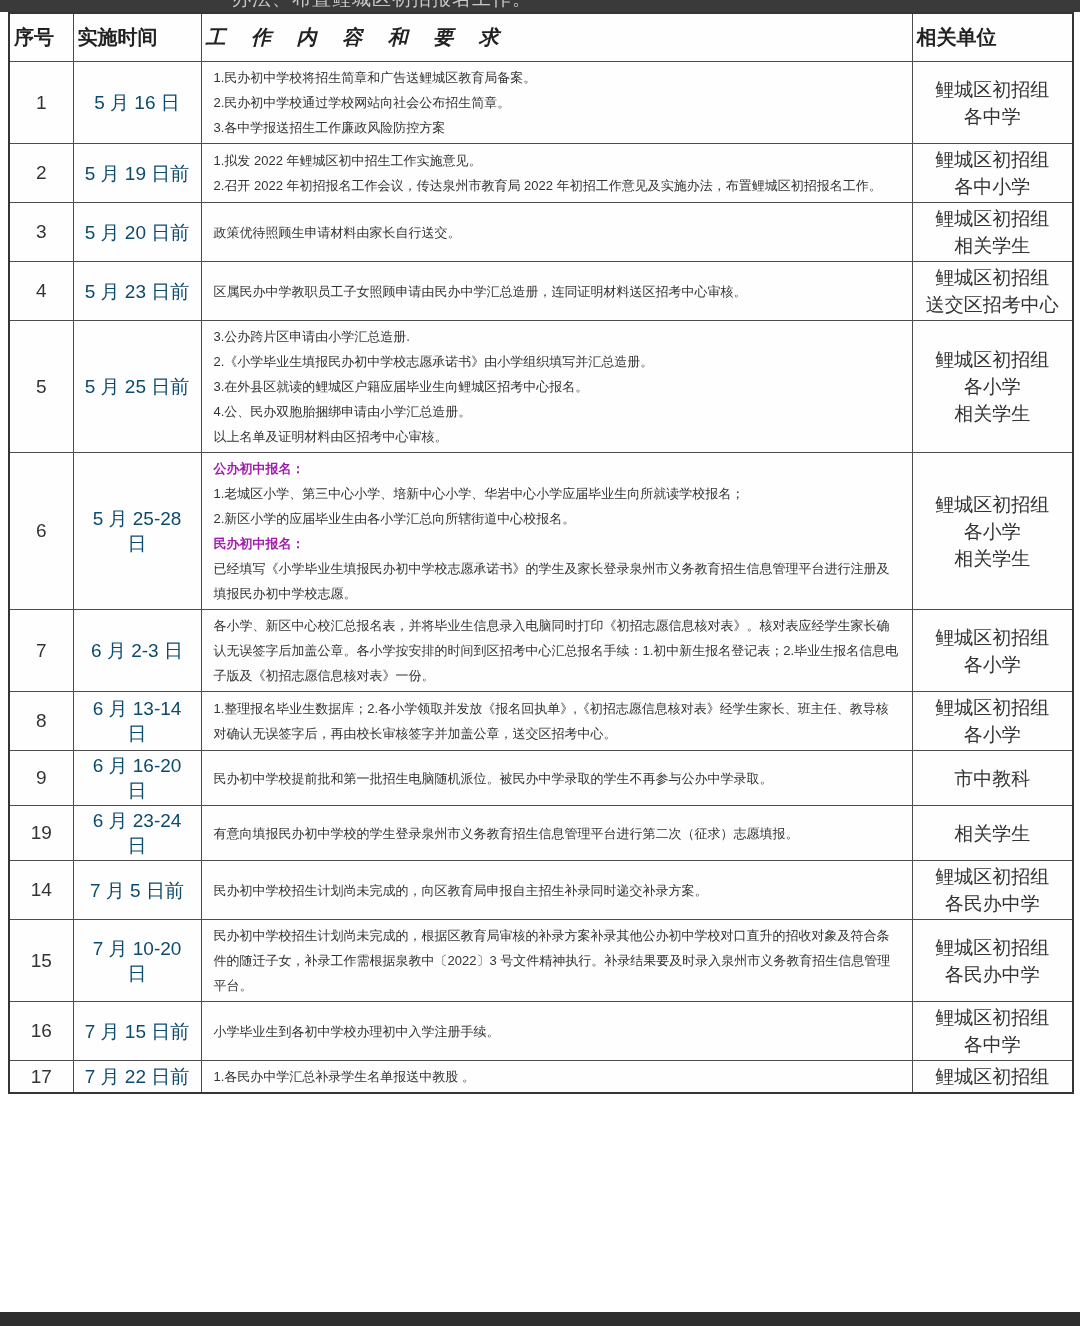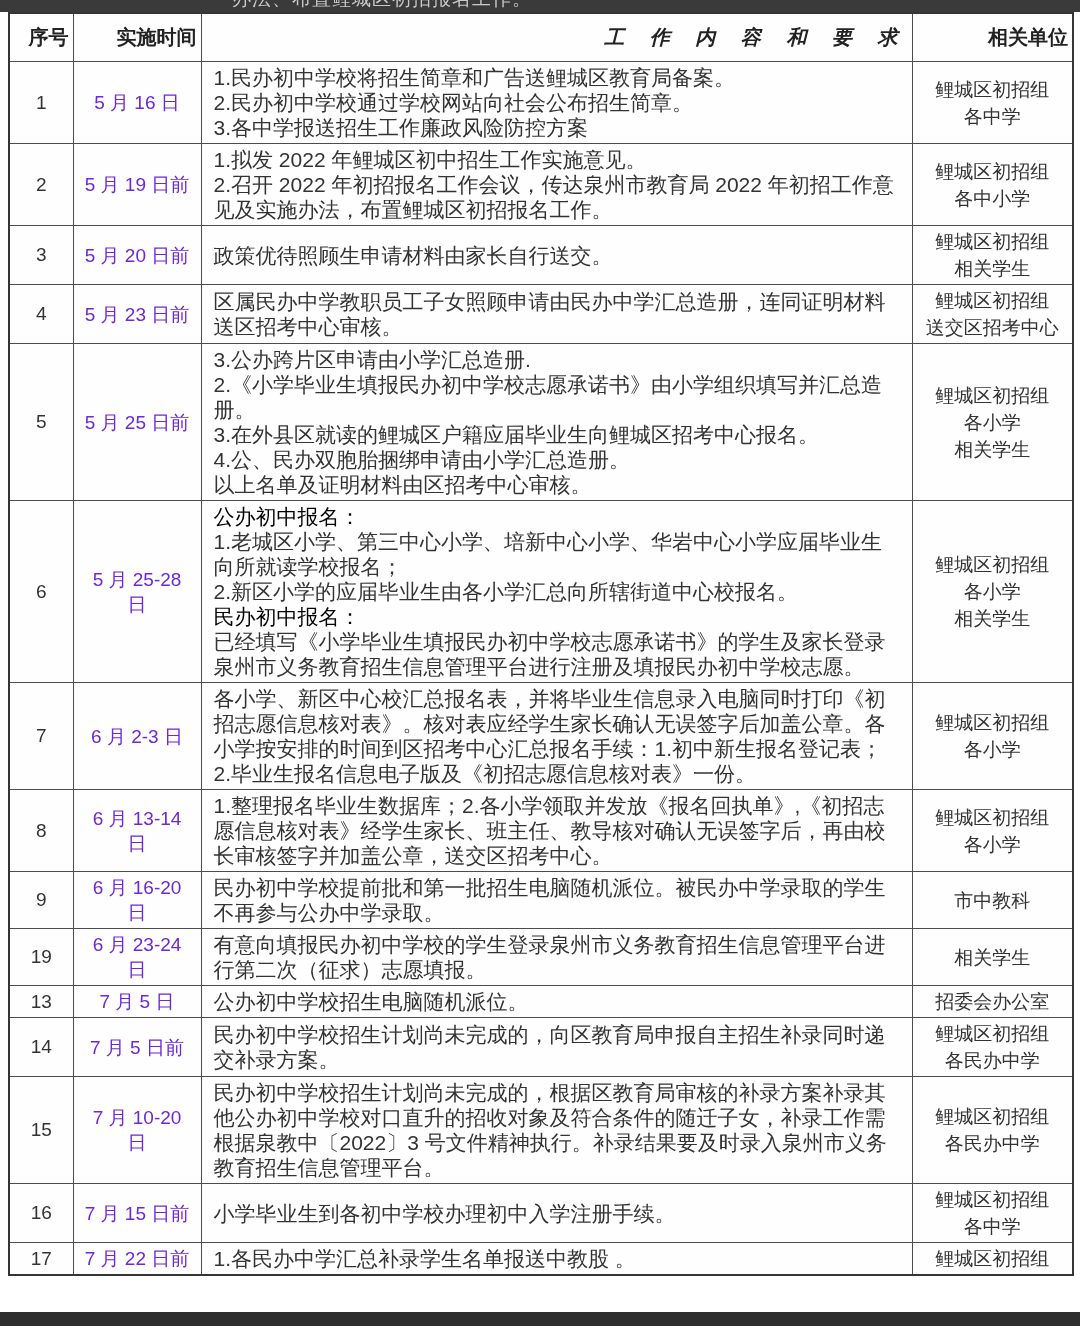--- a/index.html
+++ b/index.html
@@ -32,36 +32,36 @@
   table.sched col.c-time{width:128px;}
   table.sched col.c-content{width:711px;}
   table.sched col.c-unit{width:161px;}
   table.sched th, table.sched td{
     border:1px solid #4c4c4c;
     vertical-align:middle;
   }
   table.sched{border:2px solid #353535;}
   thead th{
     font-size:20px;font-weight:bold;color:#222;
-    padding:10px 4px;text-align:right;
+    padding:10px 4px;text-align:left;
   }
   thead th.h-content{letter-spacing:10px;font-style:italic;}
   td.no{
     text-align:center;font-size:19px;padding:2px 4px;color:#333;
   }
   td.time{
-    text-align:center;font-size:19px;padding:2px 4px;color:#6d28d9;
+    text-align:center;font-size:19px;padding:2px 4px;color:#0c4a6e;
     white-space:pre-line;line-height:25px;
   }
   td.content{
-    text-align:left;font-size:21px;padding:3px 12px;color:#333;
+    text-align:left;font-size:13px;padding:3px 12px;color:#333;
     line-height:25px;
   }
   td.content .para{margin:0;}
-  td.content .para.bold{font-weight:normal;color:#000000;}
+  td.content .para.bold{font-weight:bold;color:#a21caf;}
   td.unit{
     text-align:center;font-size:19px;padding:2px 0;color:#333;
     line-height:27px;
   }
 </style>
 </head>
 <body>
 
 <div class="top-strip">
   <span class="partial-text">办法、布置鲤城区初招报名工作。</span>
@@ -202,30 +202,20 @@
         <td class="time">6 月 23-24
 日</td>
         <td class="content">
           <div class="para">有意向填报民办初中学校的学生登录泉州市义务教育招生信息管理平台进行第二次（征求）志愿填报。</div>
         </td>
         <td class="unit">
           <div>相关学生</div>
         </td>
       </tr>
       <tr>
-        <td class="no">13</td>
-        <td class="time">7 月 5 日</td>
-        <td class="content">
-          <div class="para">公办初中学校招生电脑随机派位。</div>
-        </td>
-        <td class="unit">
-          <div>招委会办公室</div>
-        </td>
-      </tr>
-      <tr>
         <td class="no">14</td>
         <td class="time">7 月 5 日前</td>
         <td class="content">
           <div class="para">民办初中学校招生计划尚未完成的，向区教育局申报自主招生补录同时递交补录方案。</div>
         </td>
         <td class="unit">
           <div>鲤城区初招组</div>
           <div>各民办中学</div>
         </td>
       </tr>

